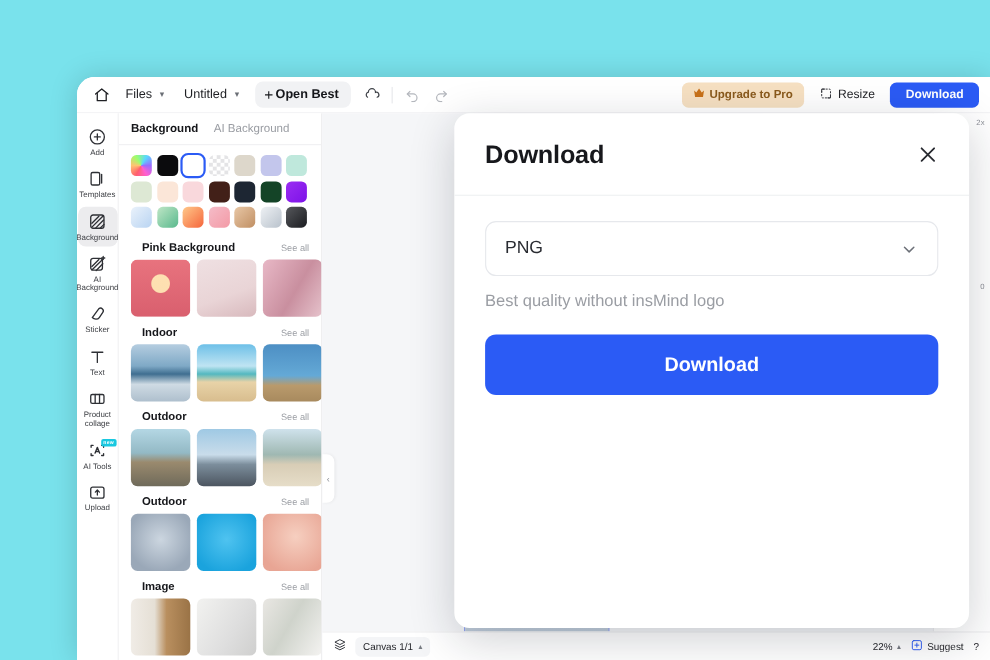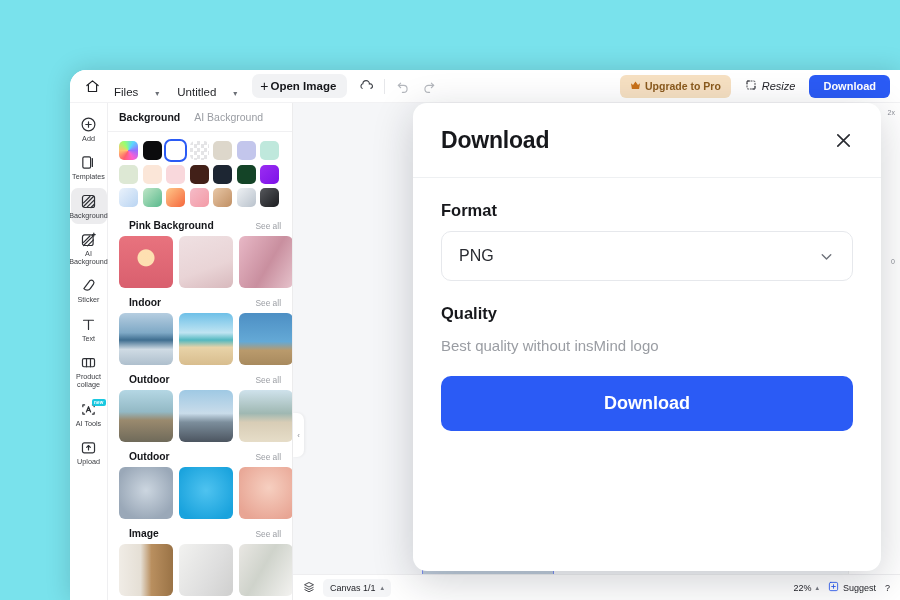--- a/index.html
+++ b/index.html
@@ -24,21 +24,21 @@
     position: absolute; left: 0; top: 0; width: 830px; height: 33px;
     background: #fff; display: flex; align-items: center;
     padding-left: 9px; gap: 0px;
     border-bottom: 1px solid #f2f2f4;
   }
   .tb-icon-btn {
     width: 26px; height: 26px; display: flex; align-items: center;
     justify-content: center; border-radius: 6px; cursor: pointer;
   }
   .tb-menu {
-    display: flex; align-items: flex-end; gap: 17px; height: 24px;
+    display: flex; align-items: center; gap: 7px; height: 24px;
     padding: 0 9px; border-radius: 6px; font-size: 11.5px;
     color: #1f2024; cursor: pointer; white-space: nowrap;
   }
   .caret { font-size: 8px; color: #6b6f76; line-height: 1; }
   #open-image-btn {
     display: flex; align-items: center; gap: 2px;
     height: 24px; padding: 0 11px 0 8px; margin-left: 6px;
     background: #f1f2f4; border-radius: 7px;
     font-size: 11.5px; font-weight: 700; color: #15161a;
     cursor: pointer; white-space: nowrap;
@@ -48,21 +48,21 @@
   .tb-right { margin-left: auto; display: flex; align-items: center;
               gap: 8px; padding-right: 10px; }
   #upgrade-pro {
     display: flex; align-items: center; gap: 4px;
     height: 23px; padding: 0 10px; border-radius: 6px;
     background: #f6e0c2; color: #8a5a1d;
     font-size: 10.5px; font-weight: 600; cursor: pointer; white-space: nowrap;
   }
   #resize-btn {
     display: flex; align-items: center; gap: 5px; height: 23px;
-    padding: 0 6px; font-size: 11px; color: #24252a; cursor: pointer; font-style: italic;
+    padding: 0 6px; font-size: 11px; color: #24252a; cursor: pointer;
   }
   #download-top-btn {
     height: 23px; padding: 0 14px; border-radius: 6px;
     background: #2b5bf5; color: #fff; font-size: 11px; font-weight: 700;
     display: flex; align-items: center; cursor: pointer;
   }
 
   
   #rail {
     position: absolute; left: 0; top: 33px; width: 38px; height: 497px;
@@ -241,21 +241,21 @@
     <div class="tb-menu">
       <span>Files</span>
       <span class="caret">▾</span>
     </div>
     <div class="tb-menu">
       <span>Untitled</span>
       <span class="caret">▾</span>
     </div>
     <div id="open-image-btn">
       <span class="plus">+</span>
-      <span>Open Image</span>
+      <span>Open Best</span>
     </div>
     <div class="tb-icon-btn" style="margin-left:6px">
       <svg width="15" height="15" viewBox="0 0 24 24" fill="none" stroke="#41444a" stroke-width="1.8" stroke-linecap="round">
           <path d="M5 15a4 4 0 0 1 1.2-7.3A5.2 5.2 0 0 1 16.6 8 3.7 3.7 0 0 1 19 15"></path>
         </svg>
     </div>
     <div class="tb-divider"></div>
     <div class="tb-icon-btn">
       <svg width="14" height="14" viewBox="0 0 24 24" fill="none" stroke="#b4b7bd" stroke-width="1.9" stroke-linecap="round" stroke-linejoin="round">
           <path d="M8 7 4 11l4 4"></path>
@@ -533,30 +533,28 @@
 <div id="modal">
   <div id="modal-header">
     <div id="modal-title">Download</div>
     <div id="modal-close">
       <svg width="21" height="21" viewBox="0 0 24 24" fill="none" stroke="#2a2c32" stroke-width="1.9" stroke-linecap="round">
           <path d="M5.5 5.5l13 13M18.5 5.5l-13 13"></path>
         </svg>
     </div>
   </div>
   <div id="modal-body">
-    <div class="field-label">Format</div>
     <div id="format-select">
       <span>PNG</span>
       <span class="sel-caret">
         <svg width="17" height="17" viewBox="0 0 24 24" fill="none" stroke="#6d7179" stroke-width="1.9" stroke-linecap="round" stroke-linejoin="round">
             <path d="M6 9.5l6 6 6-6"></path>
           </svg>
       </span>
     </div>
 
-    <div class="field-label" id="quality-label">Quality</div>
     <div id="quality-hint">Best quality without insMind logo</div>
 
     <div id="modal-download-btn">
       <span>Download</span>
     </div>
   </div>
 </div>
 
 </body></html>

